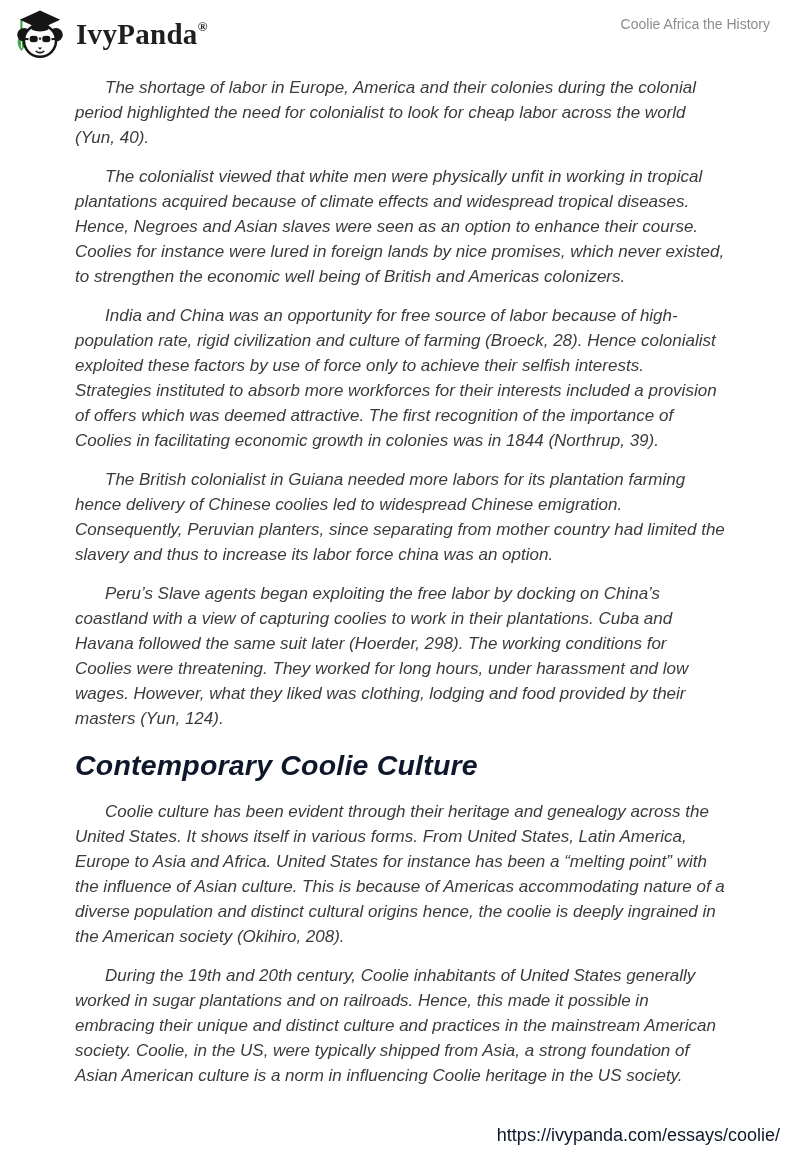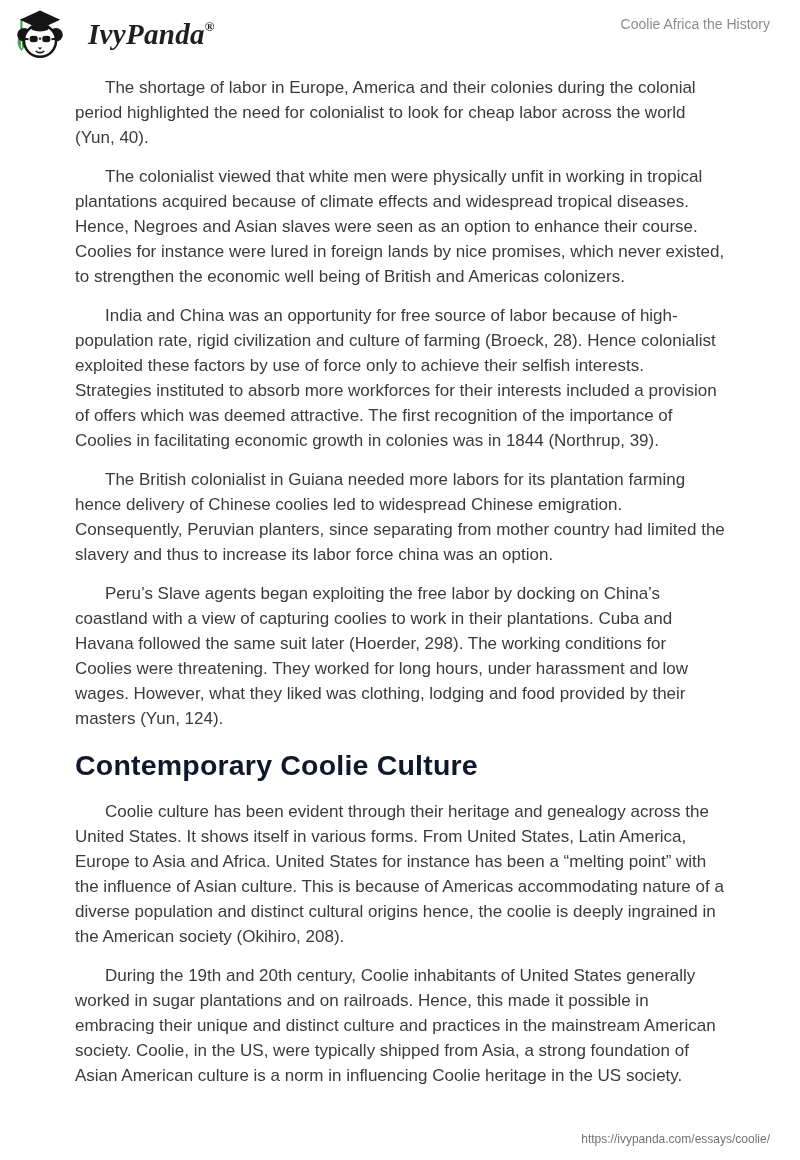--- a/index.html
+++ b/index.html
@@ -20,24 +20,23 @@
   
   .header {
     display: flex;
     justify-content: space-between;
     align-items: flex-start;
     padding: 7px 30px 0 13px;
   }
   .logo {
     display: flex;
     align-items: center;
-    gap: 21px;
+    gap: 9px;
     text-decoration: none;
     cursor: pointer;
-    font-style: italic;
   }
   .logo-mark { width: 54px; height: 54px; display: block; }
   .logo-text {
     font-family: "Liberation Serif", serif;
     font-weight: 700;
     font-size: 29px;
     color: #1f1f1f;
     letter-spacing: 0.3px;
     line-height: 1;
     white-space: nowrap;
@@ -53,43 +52,44 @@
     color: #8c8c8c;
     font-size: 14px;
     margin-top: 9px;
     white-space: nowrap;
   }
   
   .article {
     width: 650px;
     margin: 14px 0 0 75px;
     color: #3b3b3b;
+    font-style: italic;
   }
   .article p {
     font-size: 17px;
     line-height: 25px;
     margin: 0 0 14px 0;
     text-indent: 30px;
     color: #3b3b3b;
   }
   .article h2 {
     font-size: 28.5px;
     line-height: 34px;
     font-weight: 700;
     color: #0f172a;
     margin: 17px 0 17px 0;
     letter-spacing: 0.2px;
   }
   
   .footer-url {
     position: absolute;
-    right: 30px;
+    right: 20px;
     bottom: 14px;
-    font-size: 12px;
-    color: #737373;
+    font-size: 18px;
+    color: #0f172a;
     text-decoration: none;
     cursor: pointer;
   }
 </style>
 </head>
 <body>
 
 <div class="page">
 
   <div class="header">

